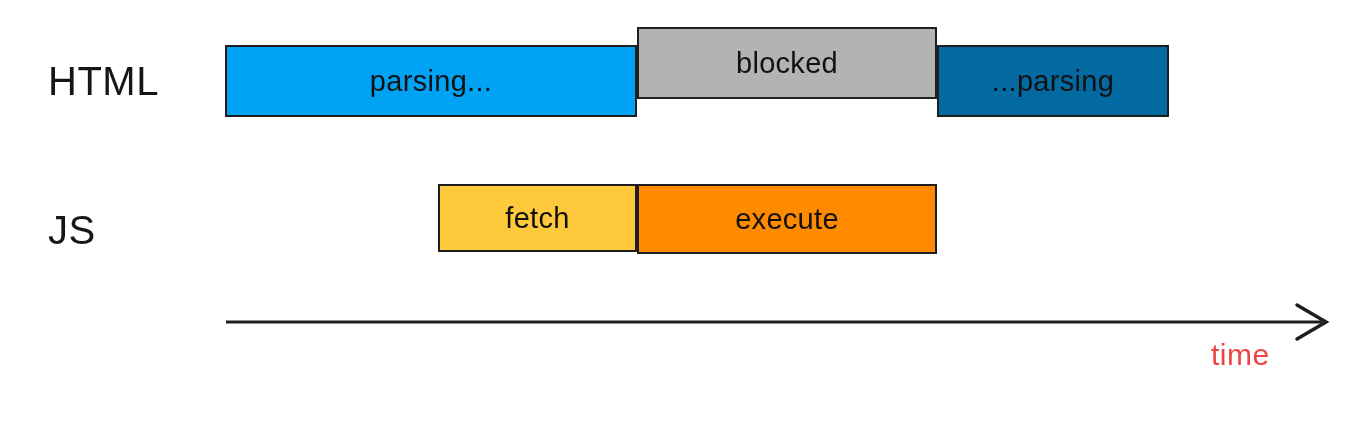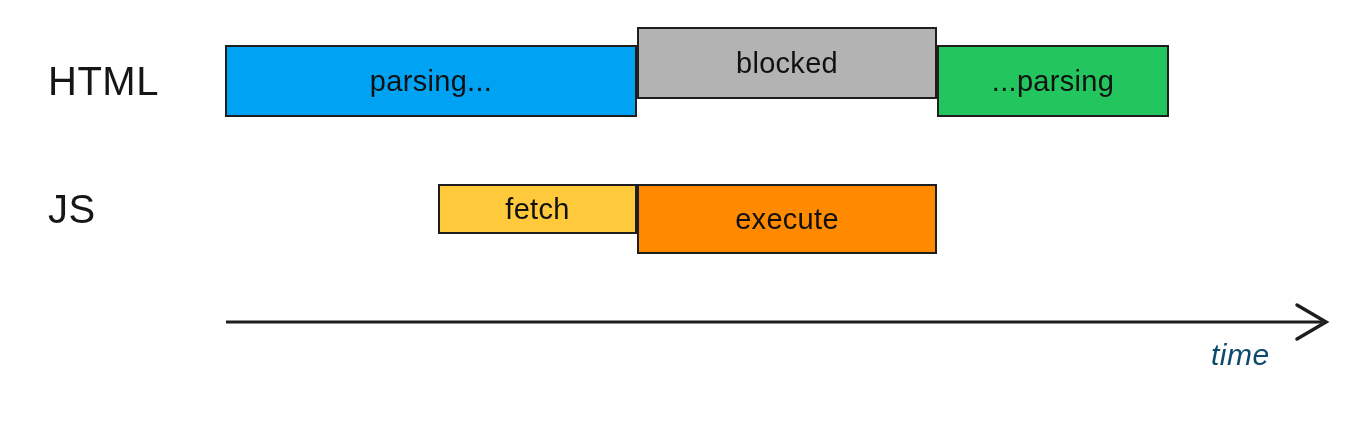--- a/index.html
+++ b/index.html
@@ -18,77 +18,76 @@
   .row-label {
     position: absolute;
     left: 48px;
     display: flex;
     align-items: center;
     font-size: 40px;
     color: #161616;
     letter-spacing: 0.5px;
   }
   .label-html { top: 45px; height: 72px; }
-  .label-js   { top: 174px; height: 70px; }
+  .label-js   { top: 195px; height: 70px; }
 
   .bar {
     position: absolute;
     box-sizing: border-box;
     border: 2px solid #1e1e1e;
     display: flex;
     align-items: center;
     justify-content: center;
   }
   .bar span {
     font-size: 29px;
     color: #111111;
     letter-spacing: 0.3px;
   }
   
   .seg-parsing-1 { top: 45px; height: 72px; left: 225px; width: 412px; }
   .seg-blocked   { top: 27px; height: 72px; left: 637px; width: 300px; }
   .seg-parsing-2 { top: 45px; height: 72px; left: 937px; width: 232px; }
   
-  .seg-fetch     { top: 184px; height: 50px; left: 438px; width: 199px; }
+  .seg-fetch     { top: 184px; height: 68px; left: 438px; width: 199px; }
   .seg-execute   { top: 184px; height: 70px; left: 637px; width: 300px; text-align: right; }
 
   .axis-svg {
     position: absolute;
     left: 0;
     top: 0;
     pointer-events: none;
   }
   .time-label {
     position: absolute;
     left: 1211px;
     top: 338px;
     font-size: 30px;
-    color: #0c4a6e;
+    color: #ef4444;
     letter-spacing: 0.5px;
-    font-style: italic;
   }
 </style>
 </head>
 <body>
 
 <div class="canvas">
 
   <div class="row-label label-html">HTML</div>
 
   <div class="row-label label-js">JS</div>
 
   <div class="bar seg-parsing-1" style="background-color: rgb(0, 163, 244);">
     <span>parsing...</span>
   </div>
 
   <div class="bar seg-blocked" style="background-color: rgb(179, 179, 179);">
     <span>blocked</span>
   </div>
 
-  <div class="bar seg-parsing-2" style="background-color: #22c55e;">
+  <div class="bar seg-parsing-2" style="background-color: #0369a1;">
     <span>...parsing</span>
   </div>
 
   <div class="bar seg-fetch" style="background-color: rgb(255, 201, 60);">
     <span>fetch</span>
   </div>
 
   <div class="bar seg-execute" style="background-color: rgb(255, 138, 0);">
     <span>execute</span>
   </div>

